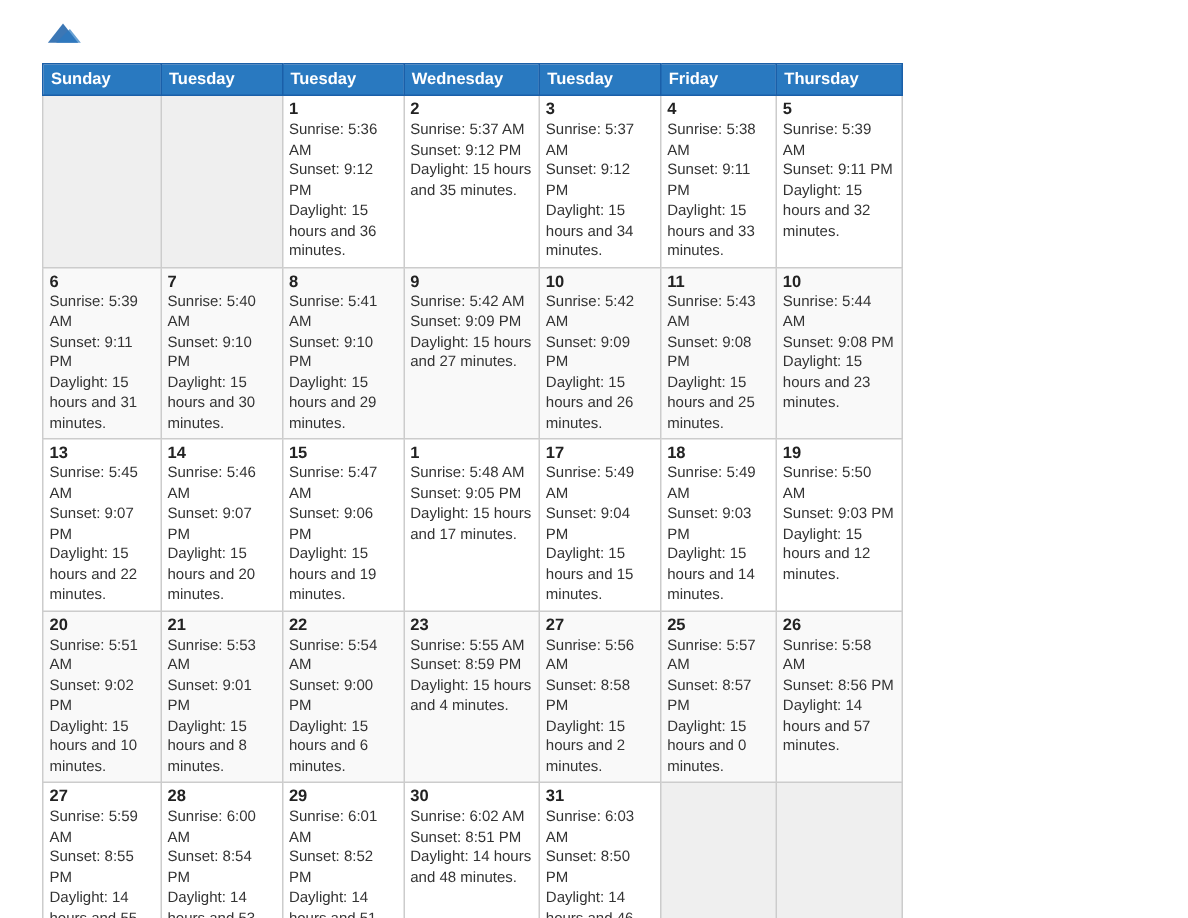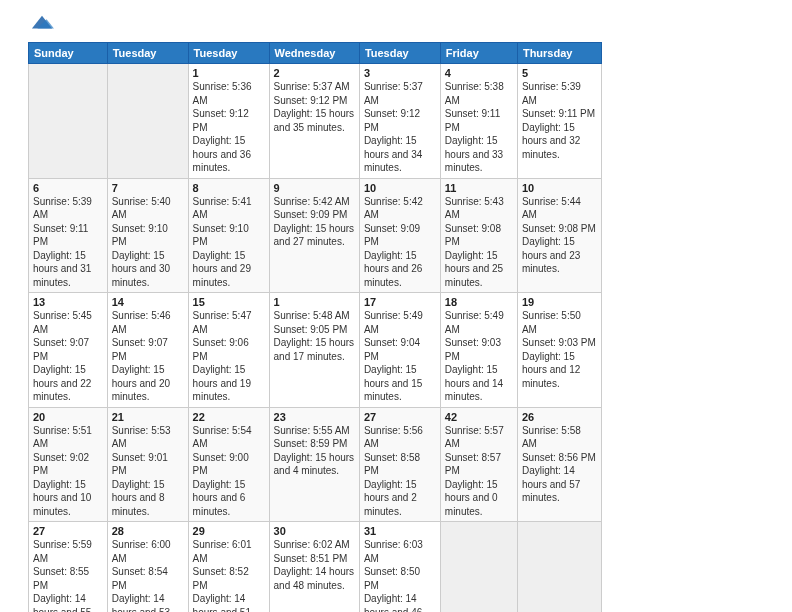--- a/index.html
+++ b/index.html
@@ -238,21 +238,21 @@
           </td>
           <td>
             <div class="day-num">23</div>
             <div class="day-detail">Sunrise: 5:55 AM<br>Sunset: 8:59 PM<br>Daylight: 15 hours and 4 minutes.</div>
           </td>
           <td>
             <div class="day-num">27</div>
             <div class="day-detail">Sunrise: 5:56 AM<br>Sunset: 8:58 PM<br>Daylight: 15 hours and 2 minutes.</div>
           </td>
           <td>
-            <div class="day-num">42</div>
+            <div class="day-num">25</div>
             <div class="day-detail">Sunrise: 5:57 AM<br>Sunset: 8:57 PM<br>Daylight: 15 hours and 0 minutes.</div>
           </td>
           <td>
             <div class="day-num">26</div>
             <div class="day-detail">Sunrise: 5:58 AM<br>Sunset: 8:56 PM<br>Daylight: 14 hours and 57 minutes.</div>
           </td>
         </tr>
         <tr>
           <td>
             <div class="day-num">27</div>

